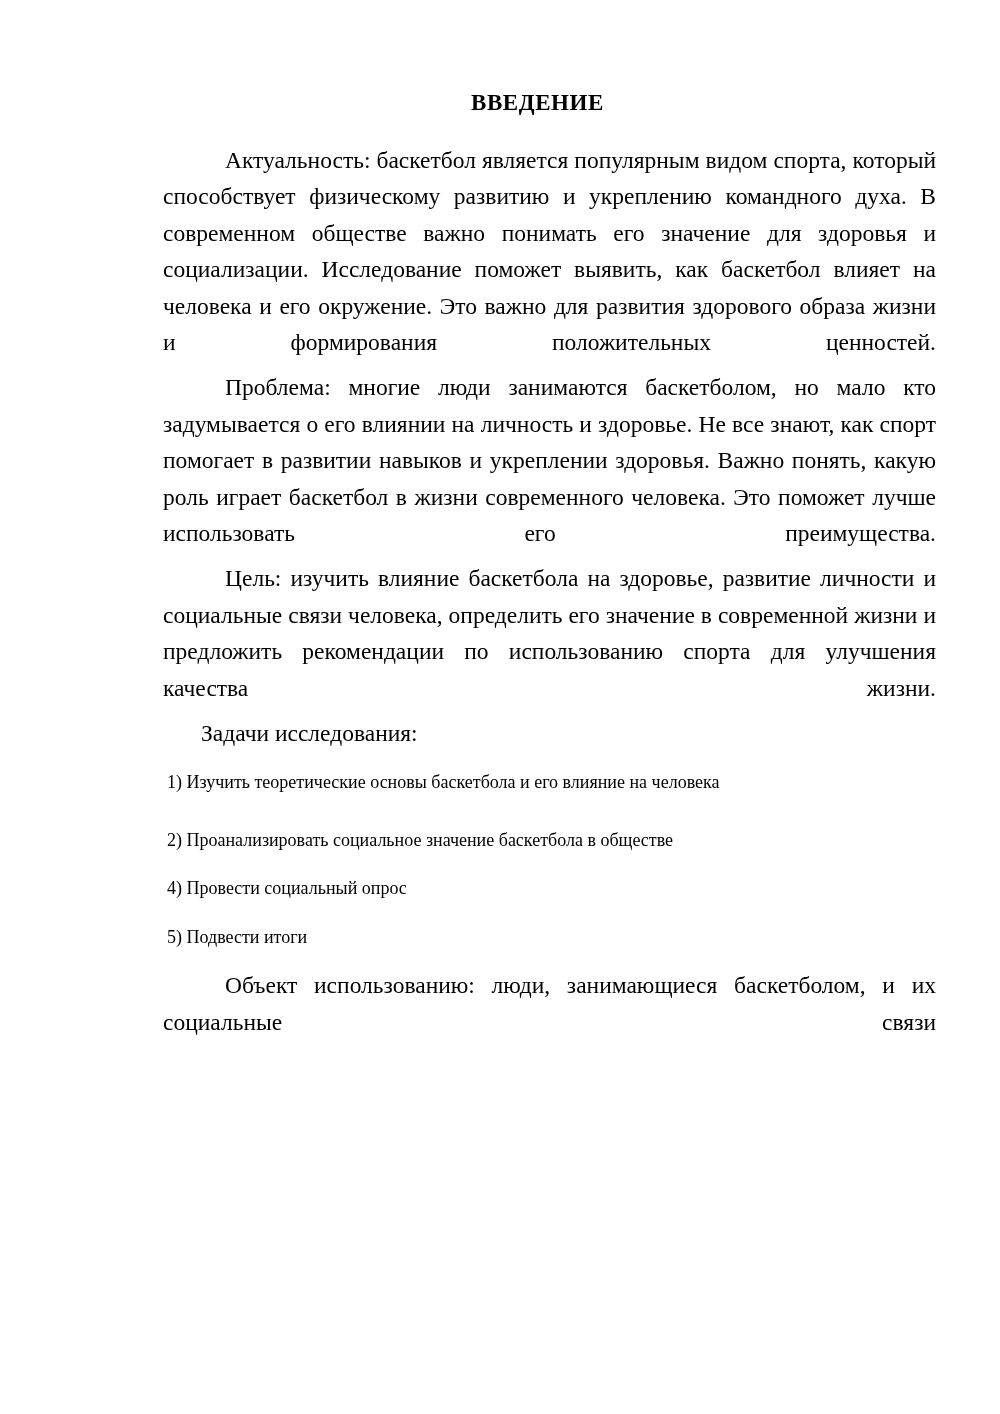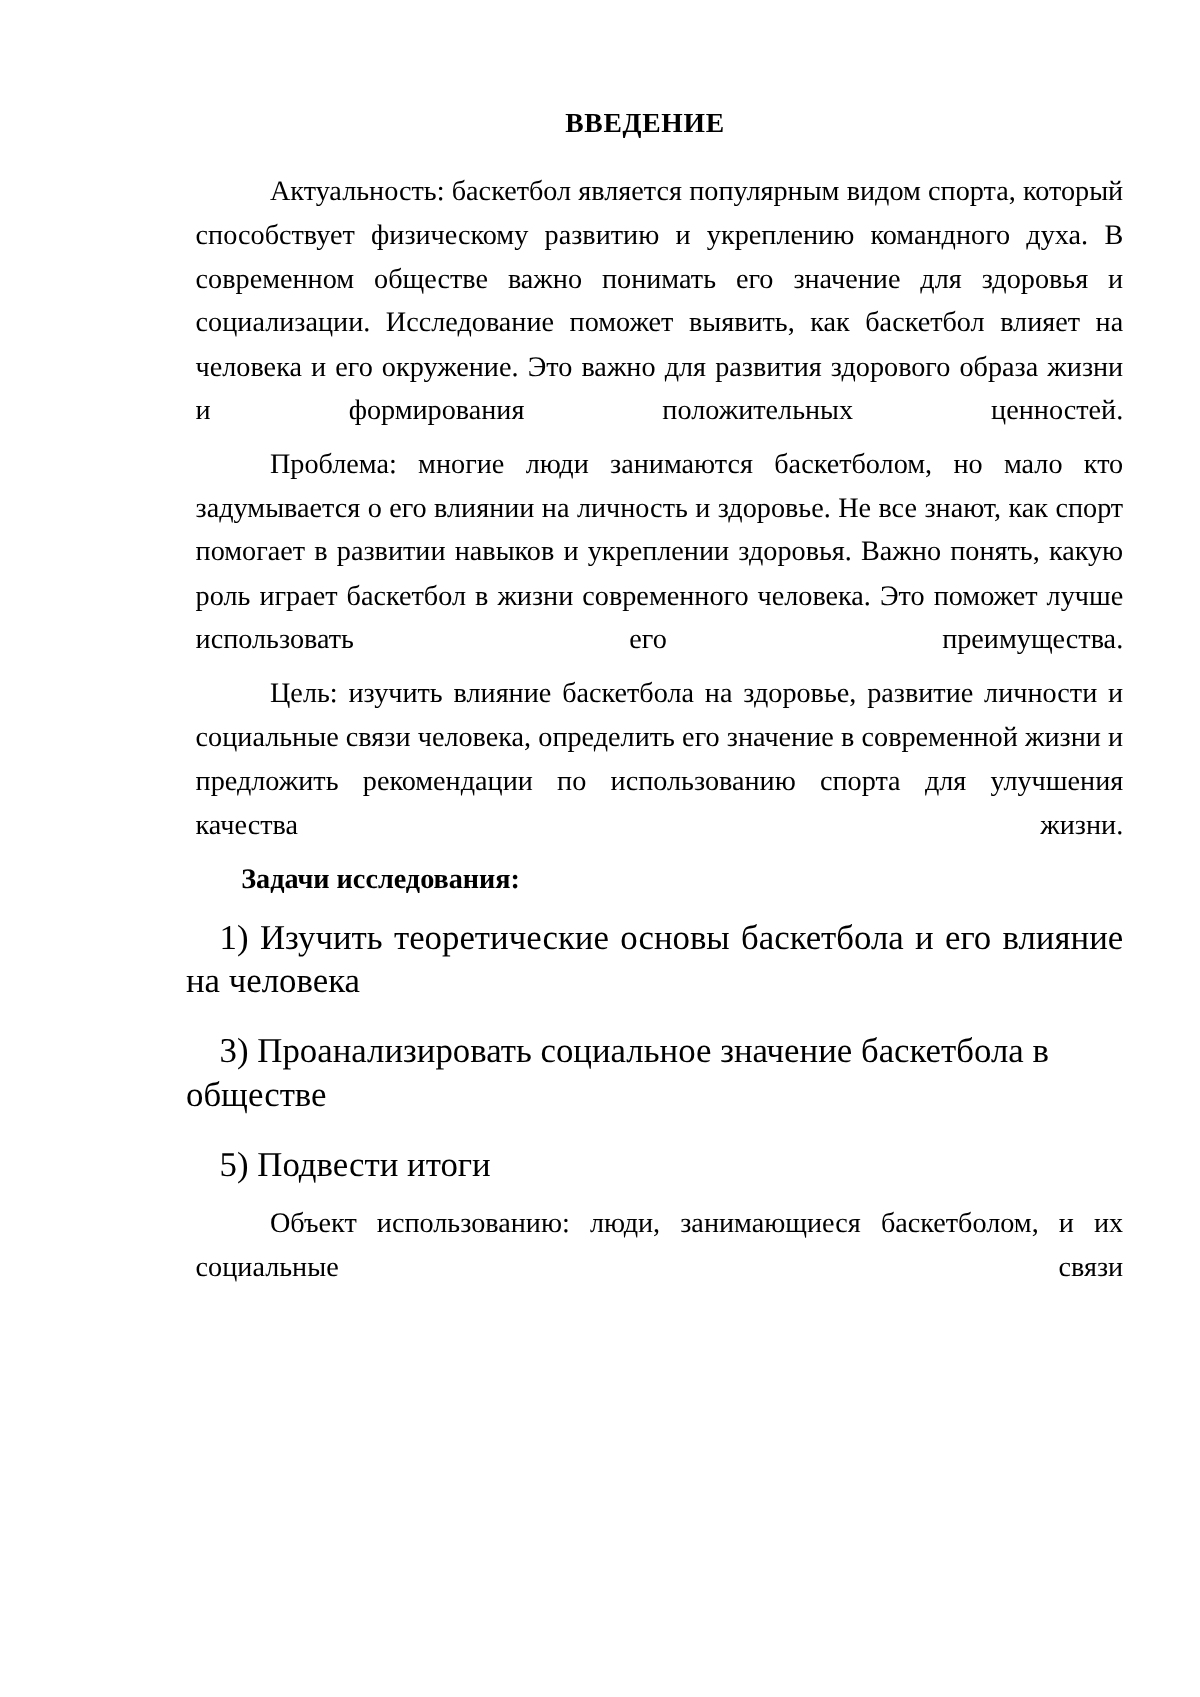--- a/index.html
+++ b/index.html
@@ -48,29 +48,28 @@
   .para.last-line-justify {
     text-align-last: justify;
     margin-left: 24px;
   }
   .list-head {
     font-size: 23.5px;
     line-height: 36.4px;
     text-align: left;
     text-indent: 62px;
     margin: 0 0 2px 0;
-    font-weight: bold;
   }
   .list-item {
-    font-size: 29px;
+    font-size: 18px;
     line-height: 36.4px;
     text-align: justify;
     text-justify: inter-word;
     text-indent: 28px;
-    margin: 0 0 2px 16px;
+    margin: 0 0 2px 0;
   }
   .list-item.stretch {
     text-align-last: left;
   }
   .list-item.single {
     text-align: left;
   }
   .gap-sm {
     height: 7px;
   }
@@ -113,24 +112,25 @@
 
     <div class="gap-md"></div>
 
     <p class="list-item stretch">1)  Изучить теоретические основы баскетбола и его влияние на человека</p>
 
     <div class="gap-md"></div>
 
 
     <div class="gap-md"></div>
 
-    <p class="list-item single">3) Проанализировать социальное значение баскетбола в обществе</p>
+    <p class="list-item single">2) Проанализировать социальное значение баскетбола в обществе</p>
 
     <div class="gap-md"></div>
 
+    <p class="list-item single">4) Провести социальный опрос</p>
 
     <div class="gap-md"></div>
 
     <p class="list-item single">5) Подвести итоги</p>
 
     <div class="gap-md"></div>
 
     <p class="para indent last-line-justify">Объект использованию: люди, занимающиеся баскетболом, и их социальные связи</p>
 
     <div class="gap-sm"></div>

